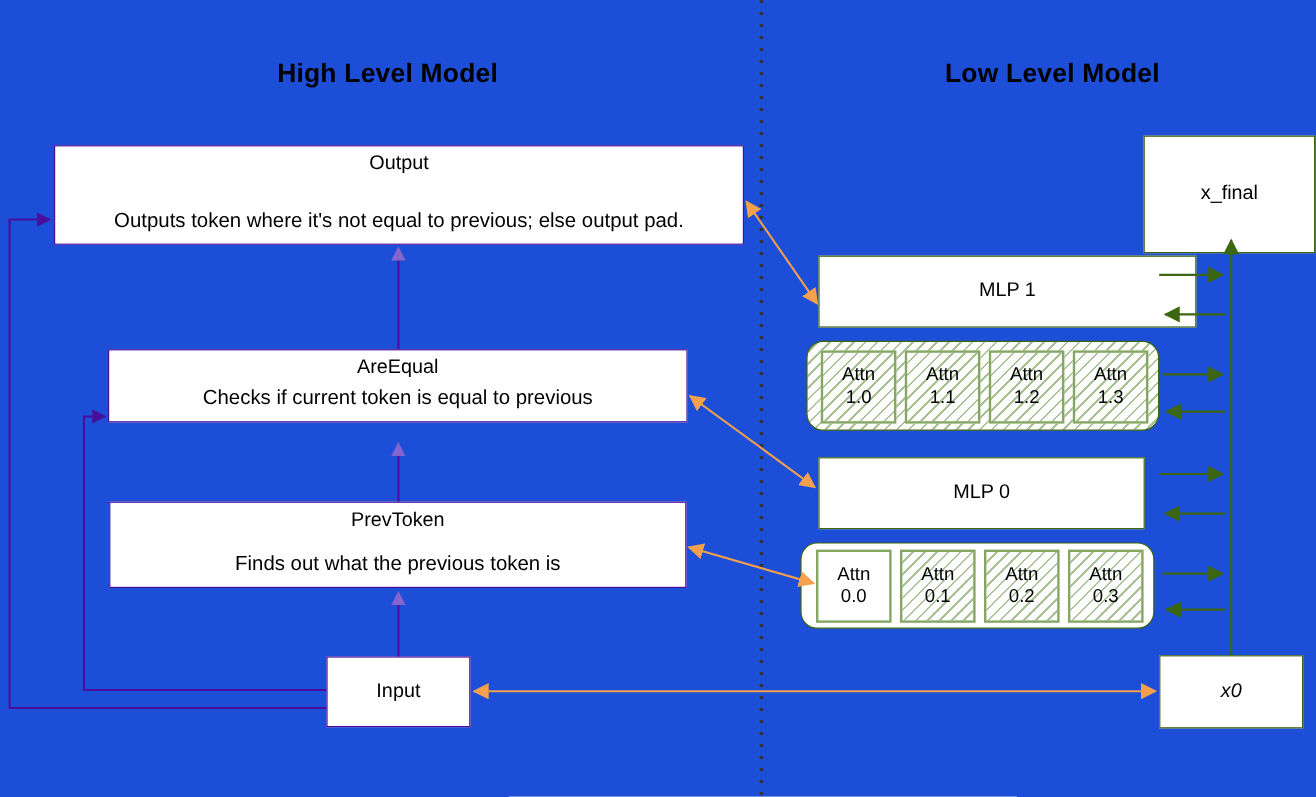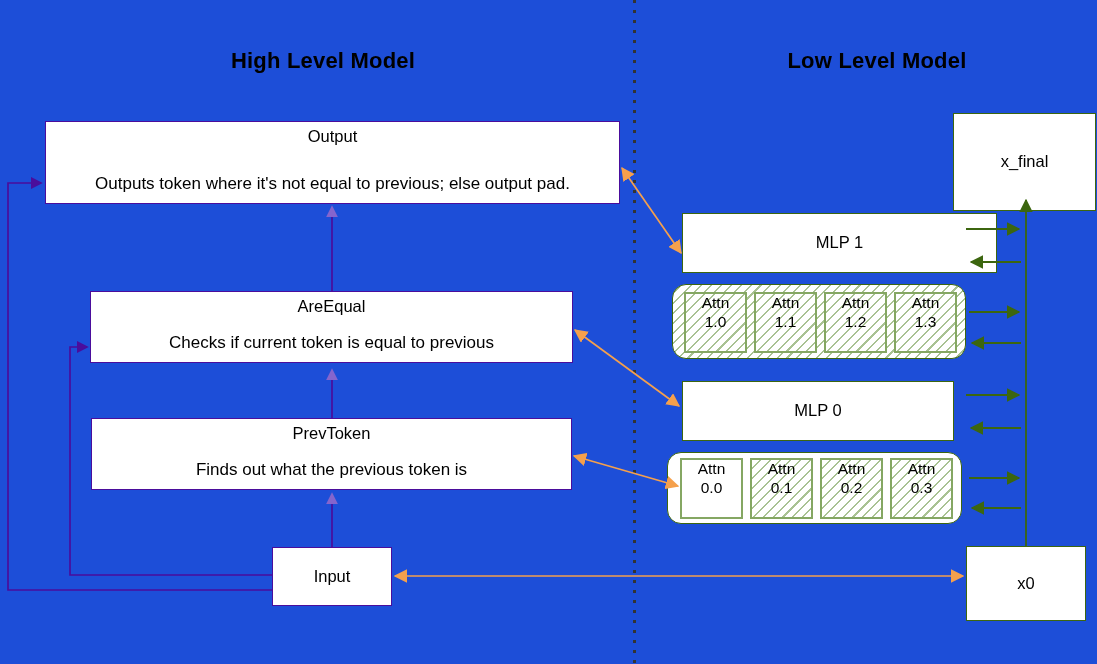--- a/index.html
+++ b/index.html
@@ -33,21 +33,21 @@
   .box-desc{font-size:17px;line-height:1.2;white-space:nowrap;}
   .attn-container{
     position:absolute;box-sizing:border-box;border:1.6px solid var(--green);
     border-radius:14px;display:flex;gap:7px;padding:7px 0 0 11px;background:#ffffff;
   }
   .hatched{
     background-image:repeating-linear-gradient(135deg,transparent 0 5.5px,var(--green-hatch) 5.5px 7px);
   }
   .attn-cell{
     box-sizing:border-box;width:63px;height:61px;border:2px solid var(--cell-border);
-    background-color:#ffffff;display:flex;flex-direction:column;justify-content:flex-start;
+    background-color:#ffffff;display:flex;flex-direction:column;justify-content:center;
     align-items:center;font-size:15.5px;line-height:1.22;flex:0 0 auto;
   }
   .attn-cell.hatched{
     background-image:repeating-linear-gradient(135deg,transparent 0 5.5px,var(--green-hatch) 5.5px 7px);
   }
   .separator{
     position:absolute;left:633px;top:0;width:2.6px;height:664px;
     background:repeating-linear-gradient(180deg,var(--sep) 0 2.6px,transparent 2.6px 10px);
   }
   svg.connectors{position:absolute;left:0;top:0;pointer-events:none;}
@@ -64,21 +64,21 @@
   <div class="section-title" style="left:113px;">High Level Model</div>
   <div class="section-title" style="left:667px;">Low Level Model</div>
 
   <div class="separator"></div>
 
   <div class="box pbox two-line" style="left:45px;top:121px;width:575px;height:83px;align-items:center;">
     <div class="box-title">Output</div>
     <div class="box-desc">Outputs token where it's not equal to previous; else output pad.</div>
   </div>
 
-  <div class="box pbox two-line" style="left:90px;top:291px;width:483px;height:72px;">
+  <div class="box pbox two-line" style="left:90px;top:291px;width:483px;height:61px;">
     <div class="box-title">AreEqual</div>
     <div class="box-desc">Checks if current token is equal to previous</div>
   </div>
 
   <div class="box pbox two-line" style="left:91px;top:418px;width:481px;height:72px;">
     <div class="box-title">PrevToken</div>
     <div class="box-desc">Finds out what the previous token is</div>
   </div>
 
   <div class="box pbox one-line" style="left:272px;top:547px;width:120px;height:59px;">
@@ -128,21 +128,21 @@
       <div class="attn-cell hatched">
         <span>Attn</span>
         <span>0.2</span>
       </div>
       <div class="attn-cell hatched">
         <span>Attn</span>
         <span>0.3</span>
       </div>
     </div>
 
-  <div class="box gbox one-line" style="left:966px;top:546px;width:120px;height:75px;">
+  <div class="box gbox one-line" style="left:966px;top:546px;width:120px;height:61px;font-style:italic;">
     <div class="box-title">x0</div>
   </div>
 
   <svg class="connectors" width="1097" height="664" viewBox="0 0 1097 664">
     <defs>
       <marker id="m-vio" viewBox="0 0 10 10" refX="8.5" refY="5" markerWidth="7" markerHeight="7" orient="auto">
         <path d="M0,0 L10,5 L0,10 z" fill="var(--violet)"></path>
       </marker>
       <marker id="m-pur" viewBox="0 0 10 10" refX="8.5" refY="5" markerWidth="7" markerHeight="7" orient="auto">
         <path d="M0,0 L10,5 L0,10 z" fill="var(--purple)"></path>

